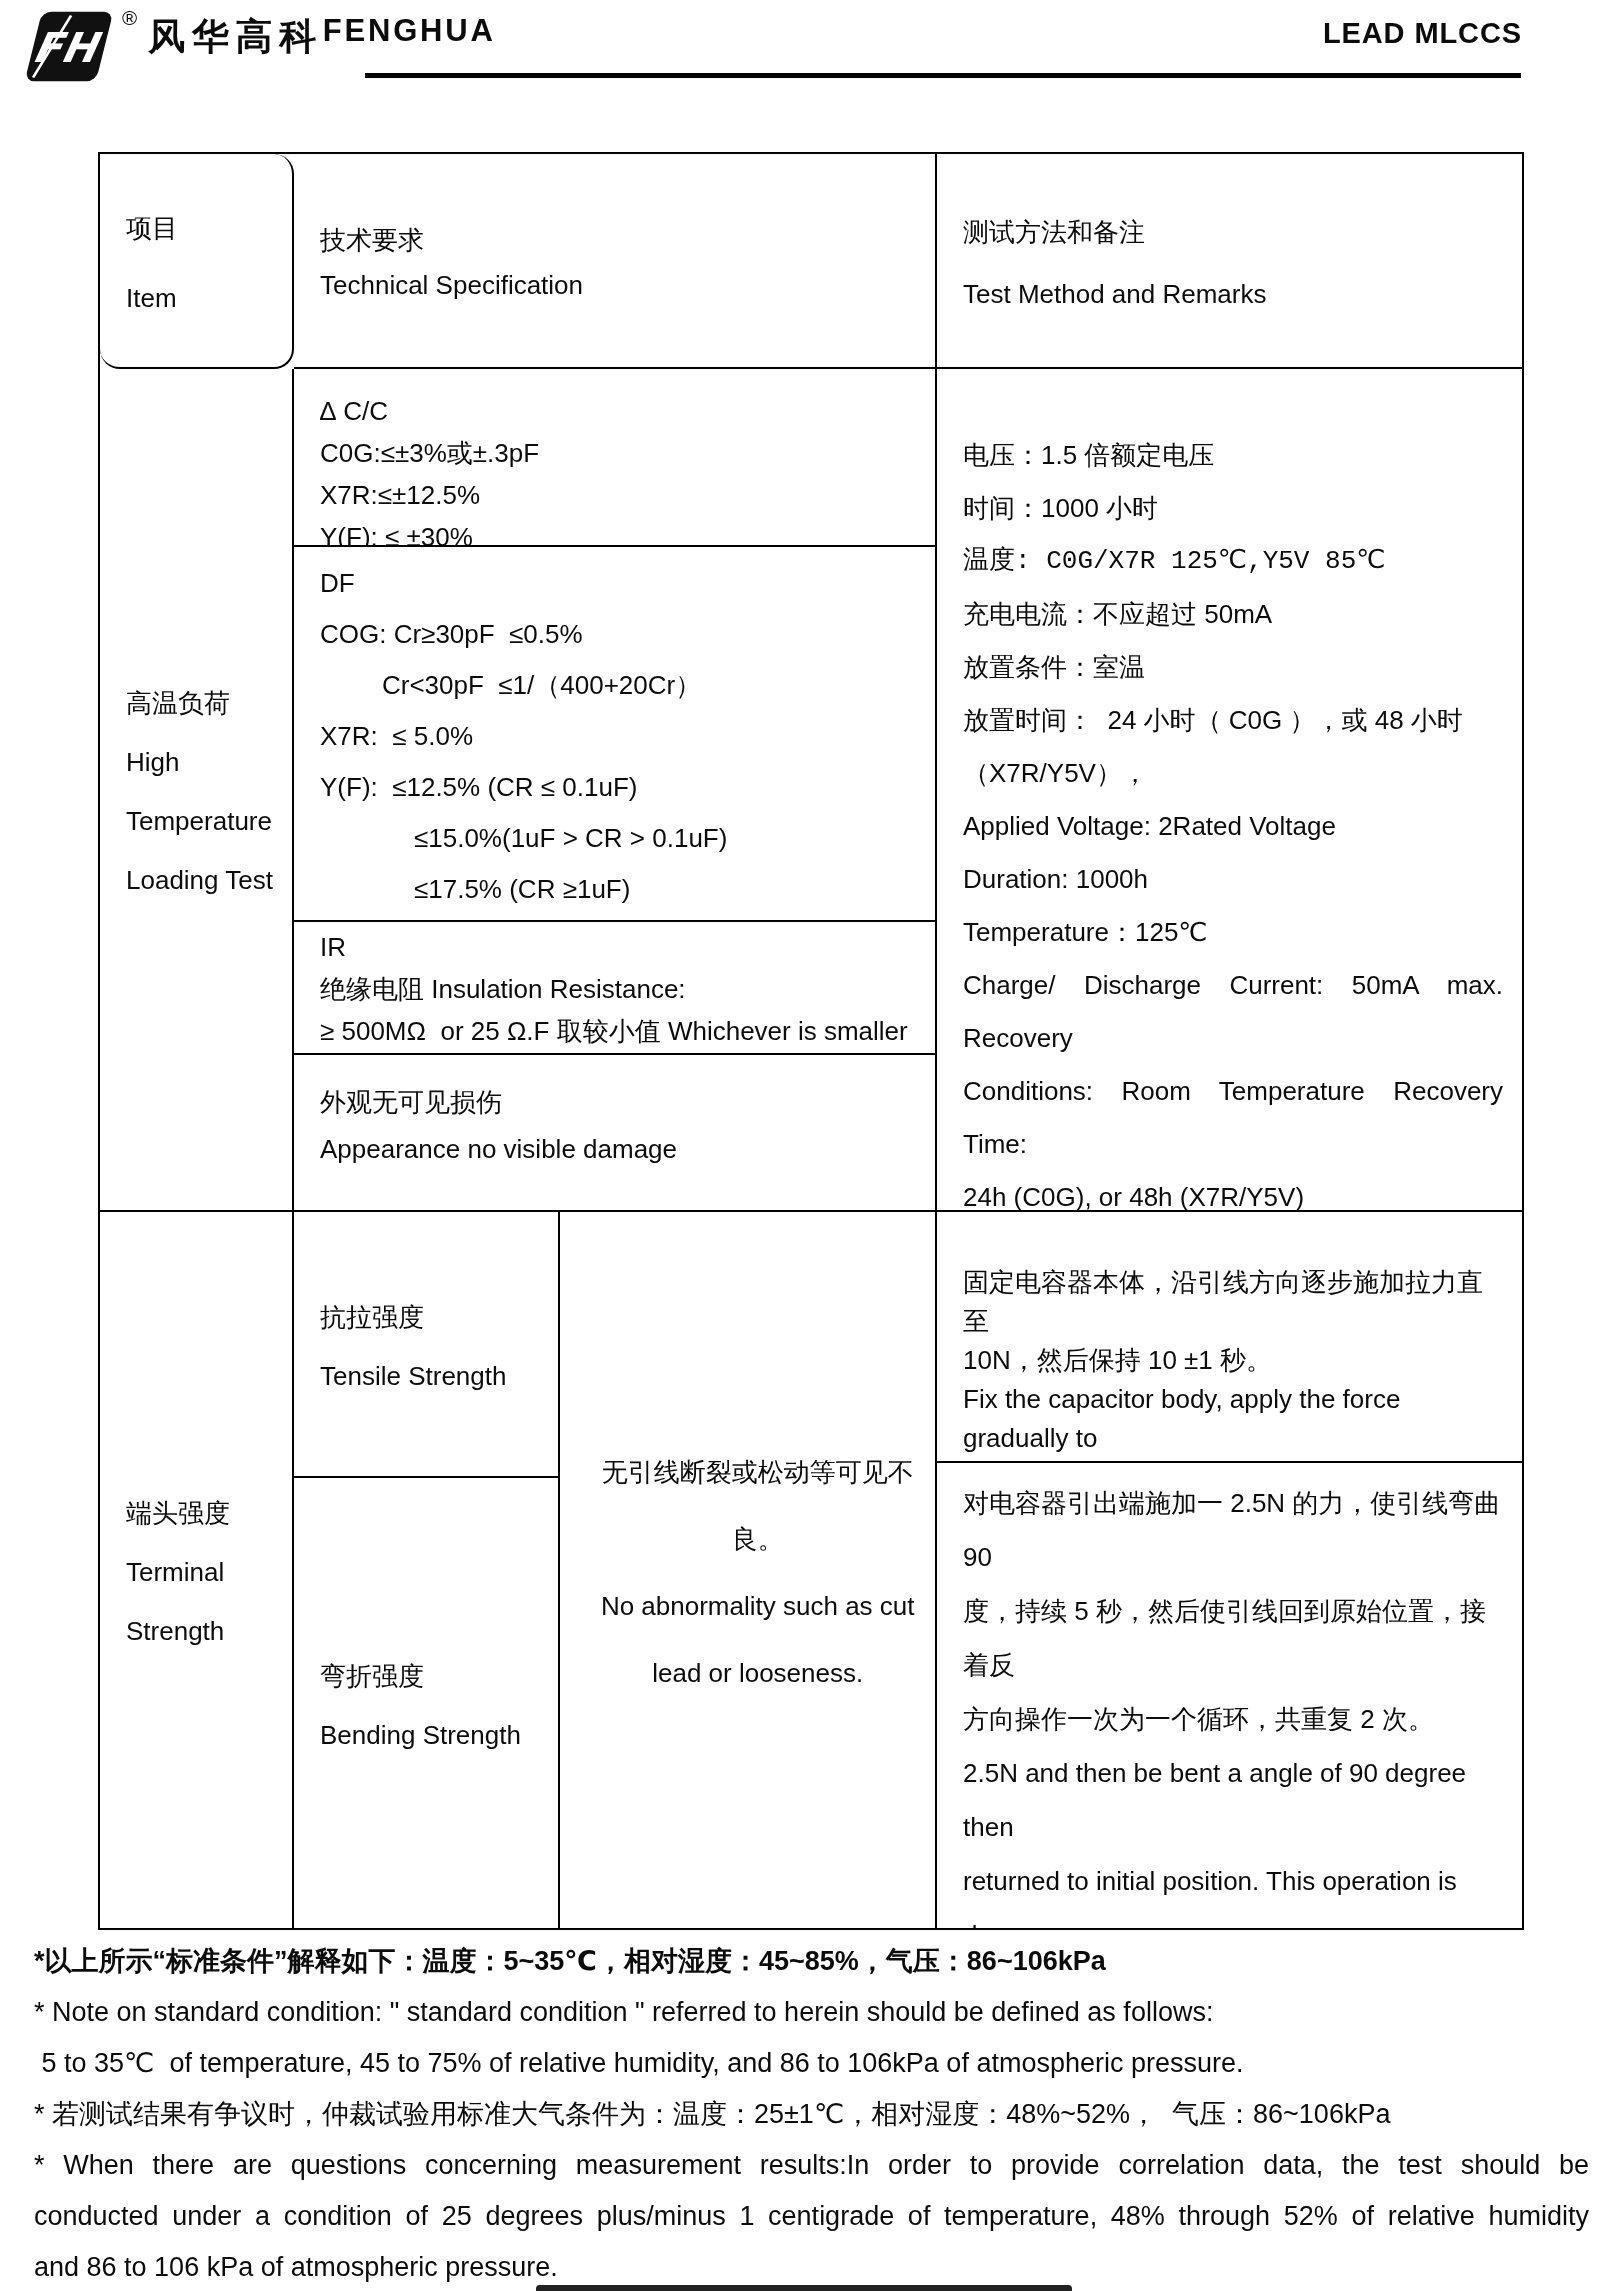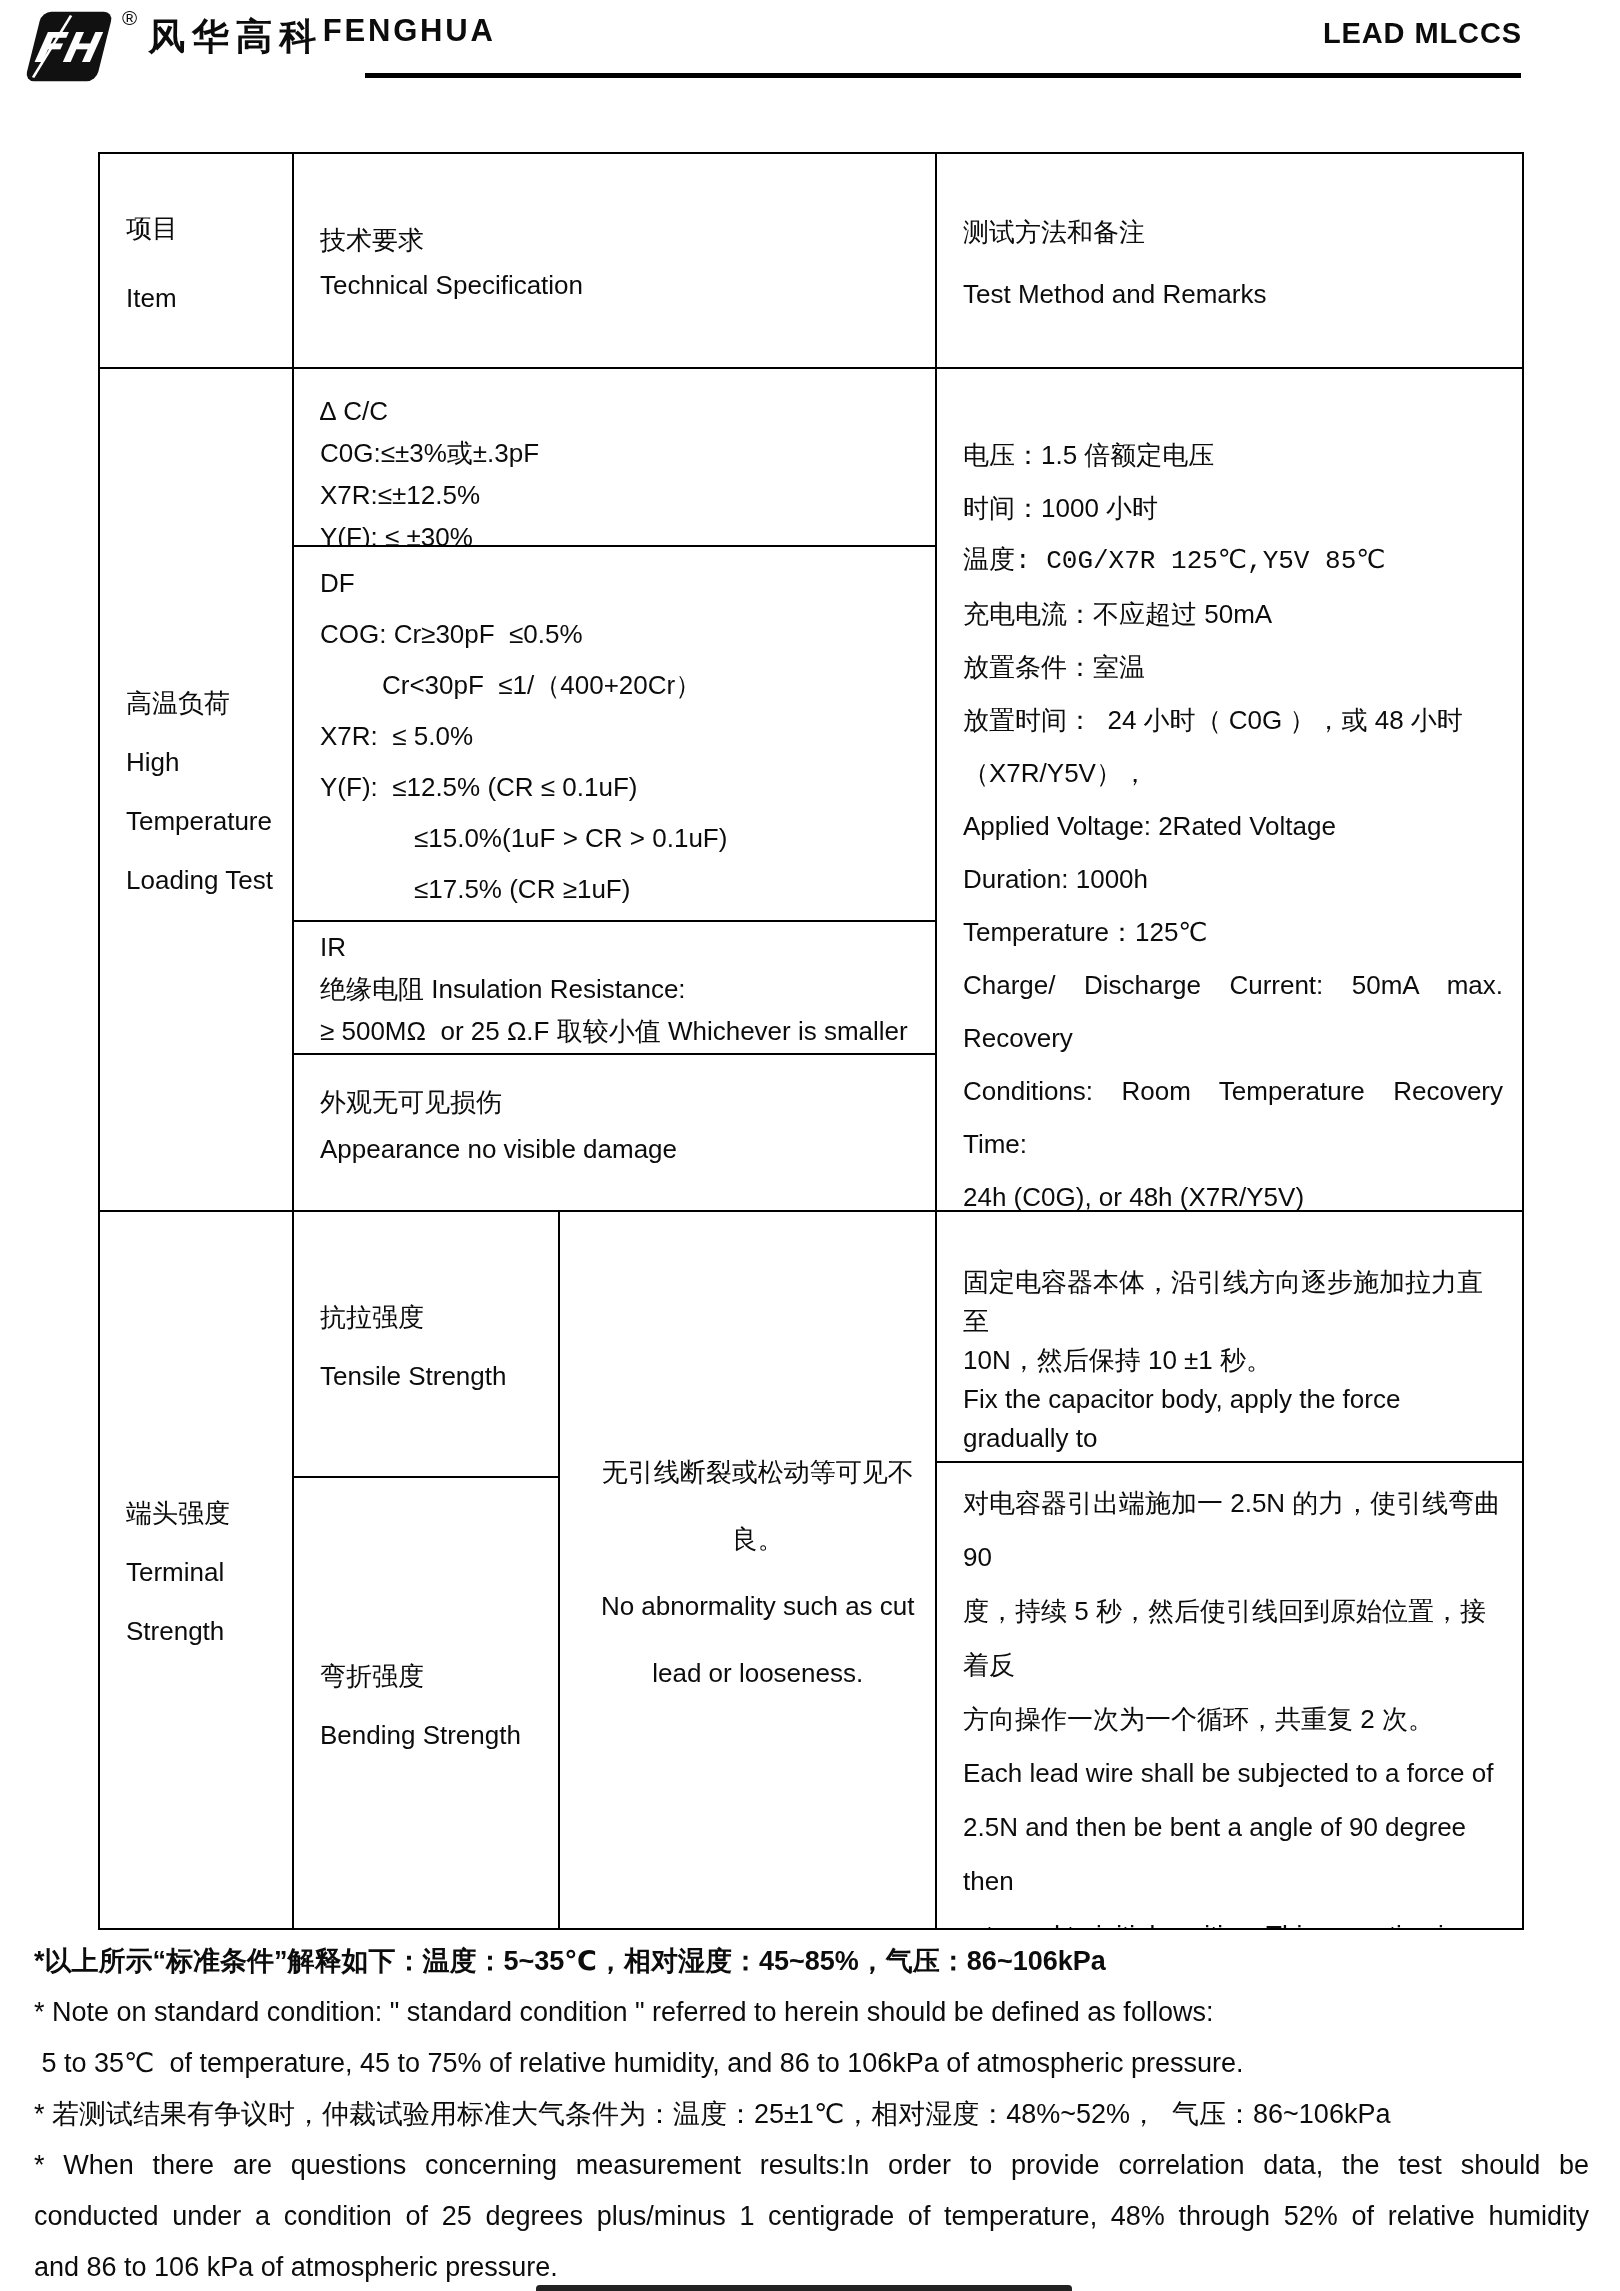--- a/index.html
+++ b/index.html
@@ -29,21 +29,21 @@
   .cell{
     box-sizing:border-box;border-right:2.8px solid #000;border-bottom:2.8px solid #000;
     padding:5.6px 5.6px 0 26px;font-size:26px;line-height:45px;overflow:hidden;
   }
   .no-r{border-right:none;}
   .no-b{border-bottom:none;}
   .vcenter{display:flex;flex-direction:column;justify-content:center;}
   .ln{white-space:pre-wrap;}
   .j{white-space:normal;text-align:justify;text-align-last:justify;}
 
-  .c-header-item{grid-area:1/1/2/2;row-gap:25px;}
+  .c-header-item{grid-area:1/1/2/2;row-gap:25px;border-radius:20px;}
   .c-header-spec{grid-area:1/2/2/4;}
   .c-header-method{grid-area:1/4/2/5;row-gap:17px;}
 
   .c-ht-label{grid-area:2/1/6/2;line-height:59px;}
   .c-dcc{grid-area:2/2/3/4;line-height:42px;padding-top:21px;}
   .c-df{grid-area:3/2/4/4;line-height:51px;padding-top:11.2px;}
   .c-ir{grid-area:4/2/5/4;line-height:42px;padding-top:3.7px;}
   .c-app{grid-area:5/2/6/4;line-height:47px;padding-top:24px;}
   .c-ht-method{grid-area:2/4/6/5;line-height:53px;padding-top:60px;padding-right:19px;}
 
@@ -182,21 +182,20 @@
     <div class="ln">10N，然后保持 10 ±1 秒。</div>
     <div class="ln">Fix the capacitor body, apply the force gradually to</div>
     <div class="ln j">each lead in the radial direction of the capacitor</div>
 
   </div>
 
   <div class="cell c-bending-method no-r no-b">
     <div class="ln">对电容器引出端施加一 2.5N 的力，使引线弯曲 90</div>
     <div class="ln">度，持续 5 秒，然后使引线回到原始位置，接着反</div>
     <div class="ln">方向操作一次为一个循环，共重复 2 次。</div>
-    <div class="ln">Each lead wire shall be subjected to a force of</div>
     <div class="ln">2.5N and then be bent a angle of 90 degree then</div>
     <div class="ln">returned to initial position. This operation is done</div>
 
   </div>
 </div>
 
 <div class="notes">
   <div class="ln b">*以上所示“标准条件”解释如下：温度：5~35℃，相对湿度：45~85%，气压：86~106kPa</div>
   <div class="ln">* Note on standard condition: " standard condition " referred to herein should be defined as follows:</div>
   <div class="ln"> 5 to 35℃  of temperature, 45 to 75% of relative humidity, and 86 to 106kPa of atmospheric pressure.</div>

